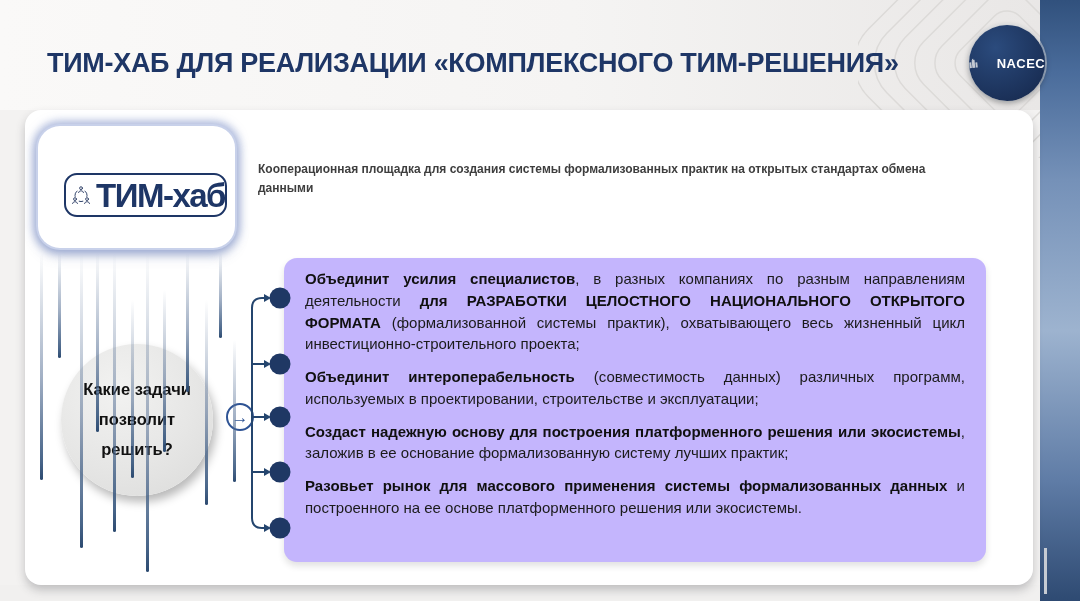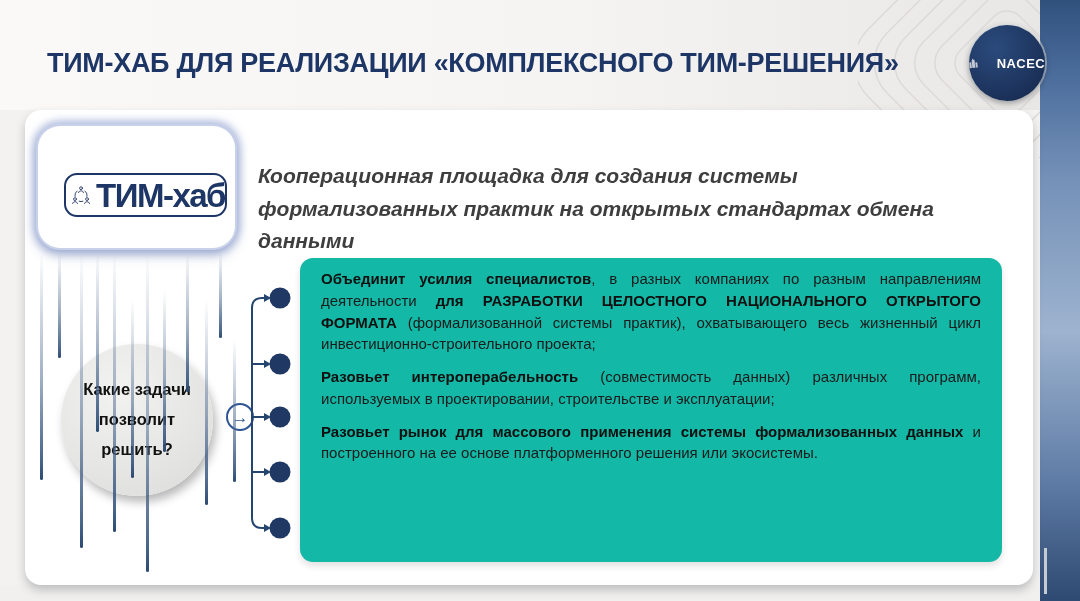--- a/index.html
+++ b/index.html
@@ -24,32 +24,32 @@
   .card{position:absolute;left:25px;top:110px;width:1008px;height:475px;z-index:2;
     background:#ffffff;border-radius:16px;box-shadow:0 5px 10px rgba(60,60,70,.28);overflow:hidden;}
   .rain{position:absolute;width:3px;border-radius:2px;z-index:3;
     background:linear-gradient(180deg,rgba(100,125,160,0) 0%,rgba(84,110,148,.55) 55%,rgba(52,84,124,.9) 92%,#2c4a70 100%);}
   .hub-box{position:absolute;left:13px;top:16px;width:197px;height:122px;background:#fff;border-radius:22px;z-index:4;
     box-shadow:0 0 0 2px #c8d1ea,0 0 9px 5px rgba(118,139,197,.6),0 7px 13px rgba(90,110,160,.35);}
   .hub-inner{position:absolute;left:26px;right:8px;top:47px;height:40px;
     border:2.5px solid #1e3666;border-radius:13px;display:flex;align-items:center;padding-left:3px;}
   .hub-label{font-size:33px;font-weight:bold;color:#1e3666;letter-spacing:-1.5px;line-height:33px;margin-left:3px;white-space:nowrap;}
   .subtitle{position:absolute;left:233px;top:50px;width:690px;margin:0;
-    font-size:21px;font-weight:bold;color:#3e3e3e;line-height:1.55;font-style:italic;}
+    font-size:12px;font-weight:bold;color:#3e3e3e;line-height:1.55;}
   .qcircle{position:absolute;left:36px;top:234px;width:152px;height:152px;border-radius:50%;z-index:2;
     background:radial-gradient(circle at 38% 30%,#f2f2f1 0%,#e6e6e5 55%,#dadad9 100%);
     box-shadow:3px 6px 10px rgba(0,0,0,.28);
     display:flex;align-items:center;justify-content:center;text-align:center;}
   .qcircle span{font-size:16.5px;font-weight:bold;color:#111;line-height:1.8;width:130px;}
   .arrow-circle{position:absolute;left:201px;top:293px;width:28px;height:28px;box-sizing:border-box;z-index:2;
     border:2.5px solid #2e5394;border-radius:50%;color:#2e5394;
     display:flex;align-items:center;justify-content:center;font-size:17px;font-weight:bold;line-height:1;}
   .connector{position:absolute;left:213px;top:170px;z-index:2;}
-  .panel{position:absolute;left:275px;top:148px;width:702px;height:304px;box-sizing:border-box;z-index:1;
-    background:#14b8a6;border-radius:13px;box-shadow:0 4px 7px rgba(0,0,0,.12);
+  .panel{position:absolute;left:259px;top:148px;width:702px;height:304px;box-sizing:border-box;z-index:1;
+    background:#c4b5fd;border-radius:13px;box-shadow:0 4px 7px rgba(0,0,0,.12);
     padding:10px 21px 0 21px;}
   .task{margin:0 0 11px 0;font-size:15px;line-height:1.45;color:#1b1b1b;text-align:justify;}
   .task b{color:#101010;}
 </style>
 </head>
 <body>
 
 <div class="header-bg"></div>
 <div class="bottom-bg"></div>
 
@@ -149,17 +149,18 @@
       <circle cx="42" cy="18" r="10.5"></circle>
       <circle cx="42" cy="84" r="10.5"></circle>
       <circle cx="42" cy="137" r="10.5"></circle>
       <circle cx="42" cy="192" r="10.5"></circle>
       <circle cx="42" cy="248" r="10.5"></circle>
     </g>
   </svg>
 
   <div class="panel" id="tasks-panel">
       <p class="task"><b>Объединит усилия специалистов</b><span>, в разных компаниях по разным направлениям деятельности </span><b>для РАЗРАБОТКИ ЦЕЛОСТНОГО НАЦИОНАЛЬНОГО ОТКРЫТОГО ФОРМАТА</b><span> (формализованной системы практик), охватывающего весь жизненный цикл инвестиционно-строительного проекта;</span></p>
-      <p class="task"><b>Разовьет интероперабельность</b><span> (совместимость данных) различных программ, используемых в проектировании, строительстве и эксплуатации;</span></p>
+      <p class="task"><b>Объединит интероперабельность</b><span> (совместимость данных) различных программ, используемых в проектировании, строительстве и эксплуатации;</span></p>
+      <p class="task"><b>Создаст надежную основу для построения платформенного решения или экосистемы</b><span>, заложив в ее основание формализованную систему лучших практик;</span></p>
       <p class="task"><b>Разовьет рынок для массового применения системы формализованных данных</b><span> и построенного на ее основе платформенного решения или экосистемы.</span></p>
     </div>
 
 </div>
 
 </body></html>

